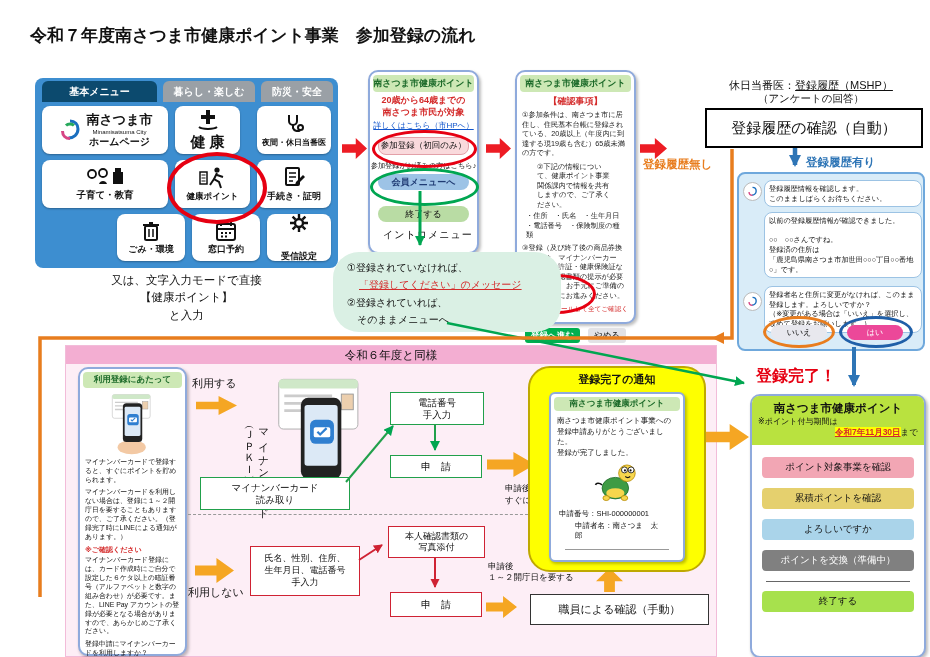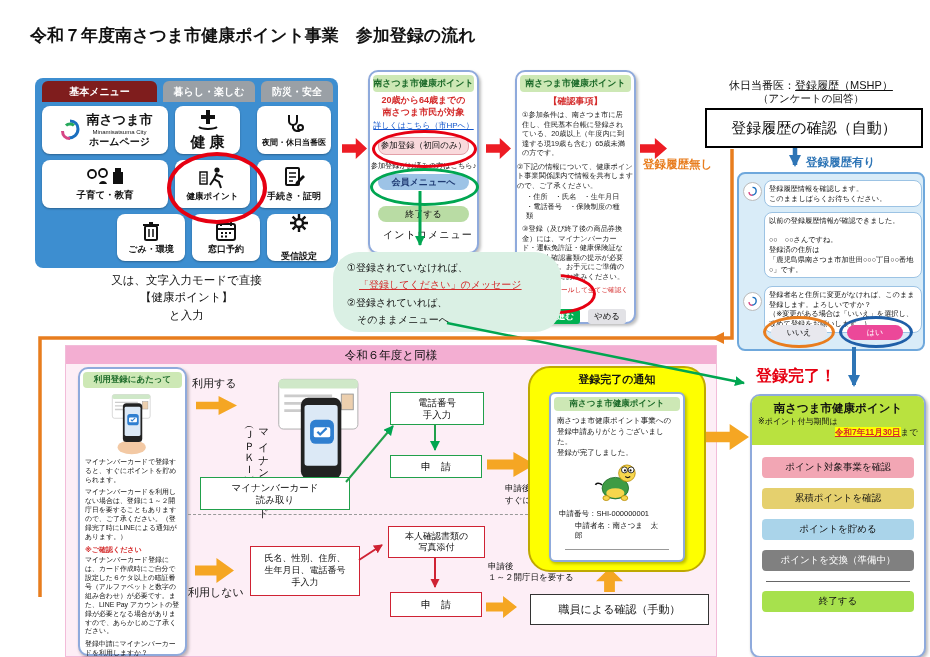--- a/index.html
+++ b/index.html
@@ -25,21 +25,21 @@
   .bubble{background:#fff;border:1px solid #9cc3e4;border-radius:8px;font-size:7.2px;line-height:1.35;padding:3px 4px;position:absolute;}
 </style>
 </head>
 <body>
 
 <div class="canvas">
 
   <div class="abs" style="left:30px;top:24px;font-size:17px;font-weight:bold;">令和７年度南さつま市健康ポイント事業　参加登録の流れ</div>
 
   <div class="abs" style="left:35px;top:78px;width:303px;height:190px;background:#3d8ed0;border-radius:8px;">
-    <div class="tab" style="left:7px;top:3px;width:115px;height:21px;background:#7f1d1d;">基本メニュー</div>
+    <div class="tab" style="left:7px;top:3px;width:115px;height:21px;background:#0c4a6e;">基本メニュー</div>
     <div class="tab" style="left:128px;top:3px;width:92px;height:21px;background:#9aa0a6;">暮らし・楽しむ</div>
     <div class="tab" style="left:226px;top:3px;width:72px;height:21px;background:#9aa0a6;">防災・安全</div>
 
     <div class="tile" style="left:7px;top:28px;width:126px;height:48px;flex-direction:row;gap:5px;">
       <span>
         <svg width="24" height="24" viewBox="0 0 24 24">
           <path d="M12 3c5 0 8 3.5 8 8 0 5.5-4.5 9-9.5 9" fill="none" stroke="#1a6fbf" stroke-width="3"></path>
           <path d="M12 20.5c-4.5 0-7.5-3-7.5-7.5" fill="none" stroke="#d64584" stroke-width="3"></path>
           <path d="M8 7.5c2-2 6-2 8 0" fill="none" stroke="#27a95c" stroke-width="3"></path>
         </svg>
@@ -156,21 +156,21 @@
     <div class="btn" style="margin:16px 8px 0;height:16px;background:#b9dca4;font-size:9px;">終了する</div>
   </div>
   <div class="ell" style="left:372px;top:130px;width:99px;height:32px;border:3px solid #e60012;"></div>
   <div class="ell" style="left:370px;top:168px;width:103px;height:32px;border:3px solid #00a651;"></div>
   <div class="abs" style="left:383px;top:228px;font-size:10px;letter-spacing:1px;">イントロメニュー</div>
 
   <div class="abs frame" style="left:515px;top:70px;width:117px;height:250px;">
     <div class="phead" style="margin:3px;height:17px;font-size:9px;">南さつま市健康ポイント</div>
     <div class="ctr" style="font-size:9px;font-weight:bold;color:#d42b2b;">【確認事項】</div>
     <div style="font-size:7.2px;line-height:1.32;padding:2px 5px;color:#222;">①参加条件は、南さつま市に居住し、住民基本台帳に登録されている、20歳以上（年度内に到達する現19歳も含む）65歳未満の方です。</div>
-    <div style="font-size:7.2px;line-height:1.32;padding:2px 0;color:#222;">②下記の情報について、健康ポイント事業関係課内で情報を共有しますので、ご了承ください。</div>
+    <div style="font-size:7.2px;line-height:1.32;padding:2px 20px;color:#222;">②下記の情報について、健康ポイント事業関係課内で情報を共有しますので、ご了承ください。</div>
     <div class="pre" style="font-size:7.2px;line-height:1.35;padding:0 9px;color:#222;">・住所　・氏名　・生年月日
 ・電話番号　・保険制度の種類</div>
     <div style="font-size:7.2px;line-height:1.32;padding:3px 5px;color:#222;">③登録（及び終了後の商品券換金）には、マイナンバーカード・運転免許証・健康保険証などの本人確認書類の提示が必要となります。お手元にご準備のうえ、登録にお進みください。</div>
     <div style="font-size:6.6px;color:#d42b2b;padding:2px 5px;">※上にスクロールして全てご確認ください。</div>
     <div style="display:flex;gap:8px;padding:3px 8px;">
       <div class="btn" style="width:55px;height:15px;background:#00b050;color:#fff;font-size:8.5px;font-weight:bold;border-radius:3px;">登録へ進む</div>
       <div class="btn" style="width:38px;height:15px;background:#e2e2e6;font-size:8.5px;border-radius:3px;">やめる</div>
     </div>
   </div>
   <div class="ell" style="left:516px;top:274px;width:74px;height:34px;border:3px solid #e60012;"></div>
@@ -328,21 +328,21 @@
   <div class="abs" style="left:750px;top:394px;width:172px;height:260px;background:#fff;border:2.5px solid #8faadc;border-radius:10px;box-shadow:1.5px 2px 3px rgba(0,0,0,.25);">
     <div style="background:#b9e23f;border-radius:7px 7px 0 0;padding:5px 6px 6px;">
       <div class="ctr" style="font-size:11.5px;font-weight:bold;">南さつま市健康ポイント</div>
       <div style="font-size:8px;">※ポイント付与期間は</div>
       <div style="font-size:8.5px;text-align:right;">
         <span style="background:#ffff00;color:#d42b2b;font-weight:bold;text-decoration:underline;">令和7年11月30日</span><span>まで</span>
       </div>
     </div>
     <div class="btn" style="margin:12px 10px 0;height:21px;background:#f2a6b4;font-size:9.5px;border-radius:4px;">ポイント対象事業を確認</div>
     <div class="btn" style="margin:10px 10px 0;height:21px;background:#e5d06e;font-size:9.5px;border-radius:4px;">累積ポイントを確認</div>
-    <div class="btn" style="margin:10px 10px 0;height:21px;background:#aad4ea;font-size:9.5px;border-radius:4px;">ポイントを貯める</div>
+    <div class="btn" style="margin:10px 10px 0;height:21px;background:#aad4ea;font-size:9.5px;border-radius:4px;">よろしいですか</div>
     <div class="btn" style="margin:10px 10px 0;height:21px;background:#808080;color:#fff;font-size:9.5px;border-radius:4px;">ポイントを交換（準備中）</div>
     <div style="margin:10px 14px 0;border-top:1px solid #666;"></div>
     <div class="btn" style="margin:9px 10px 0;height:21px;background:#a7e14d;font-size:9.5px;border-radius:4px;">終了する</div>
   </div>
 
   <svg class="abs" width="930" height="657" style="left:0;top:0;pointer-events:none;">
     <defs>
       <marker id="mg" markerUnits="userSpaceOnUse" markerWidth="12" markerHeight="12" refX="9" refY="5" orient="auto">
         <path d="M0,0 L10,5 L0,10 z" fill="#00a651"></path>
         </marker>

